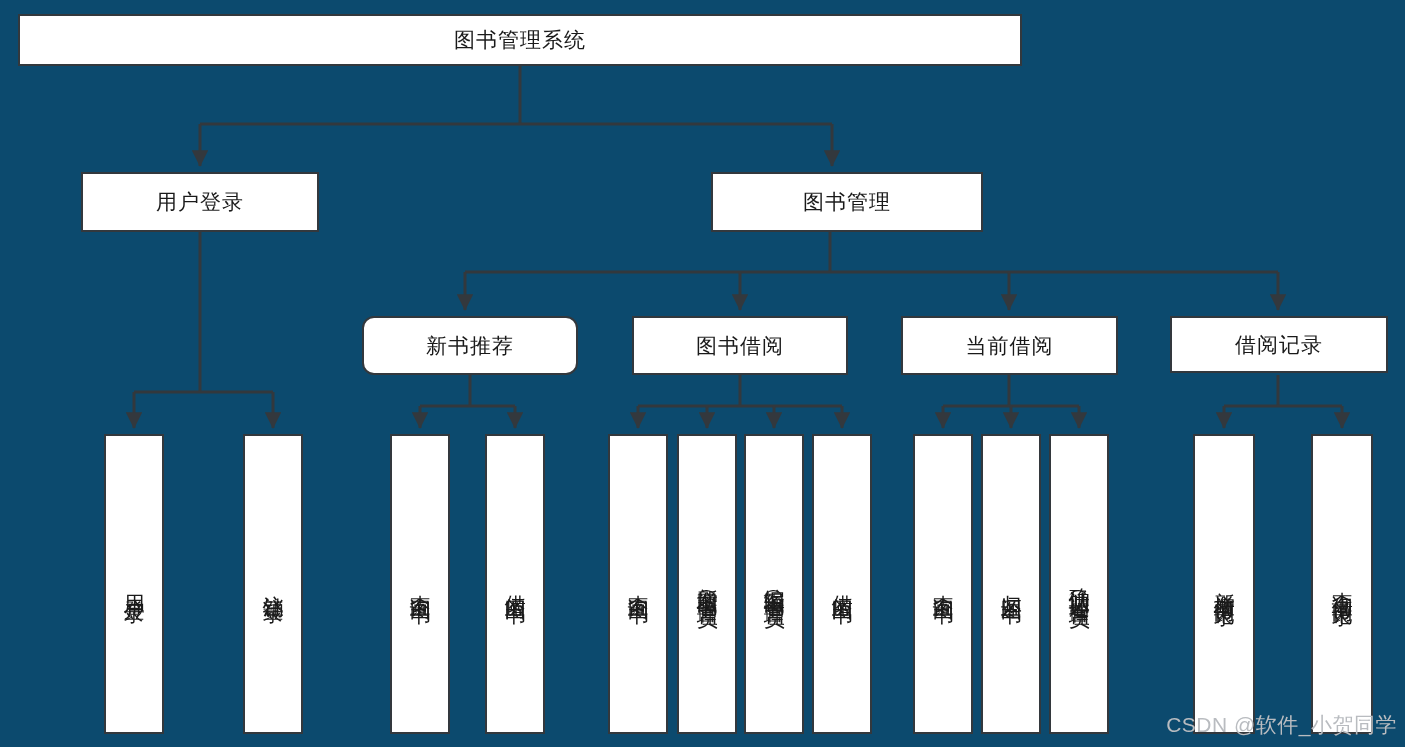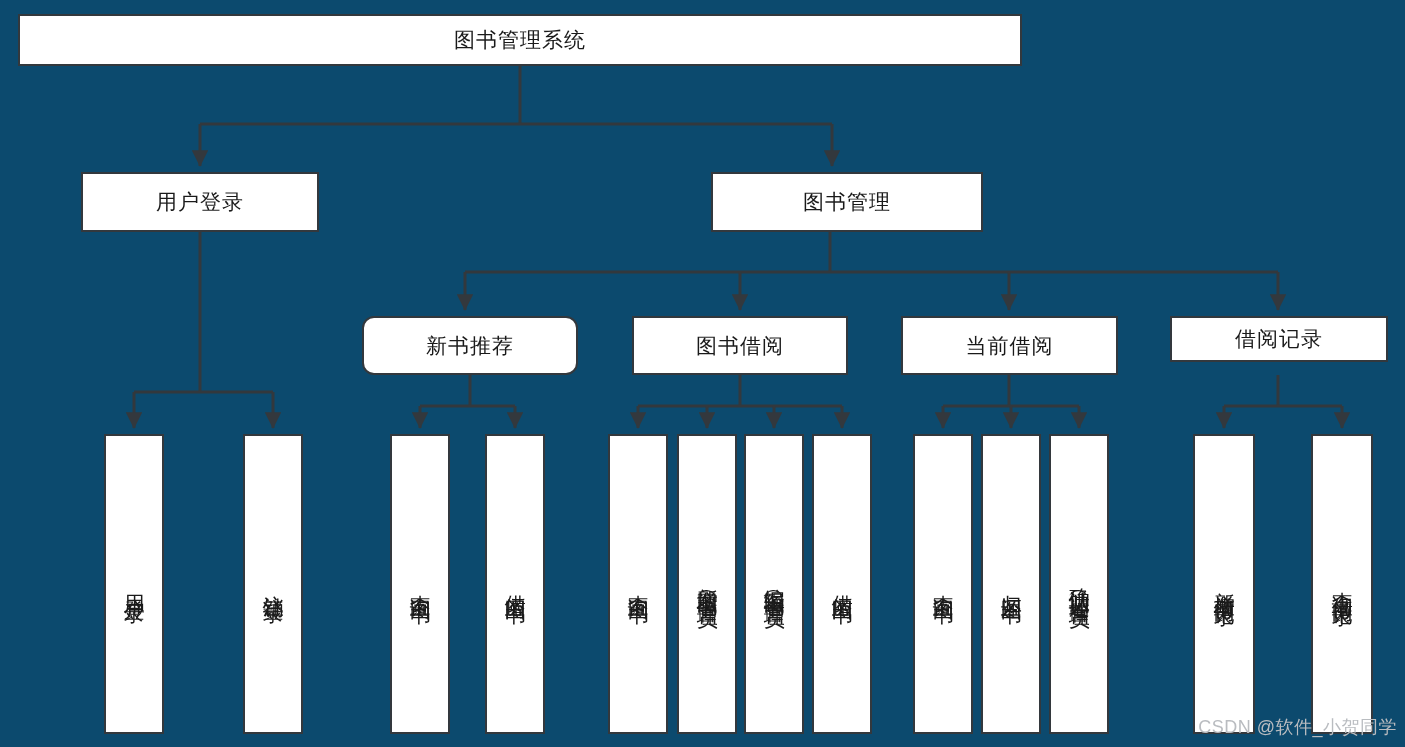--- a/index.html
+++ b/index.html
@@ -53,21 +53,21 @@
   .node.vert .vlabel {
     writing-mode: vertical-rl;
     text-orientation: upright;
     display: block;
     white-space: normal;
   }
   #watermark {
     position: absolute;
     right: 8px;
     bottom: 8px;
-    font-size: 18px;
+    font-size: 21px;
     color: #b9bcc0;
     letter-spacing: 0.5px;
     white-space: nowrap;
     font-family: "Liberation Sans", "DejaVu Sans", sans-serif;
   }
 </style>
 </head>
 <body>
 
 <div id="canvas" style="background: #0c4a6e;">
@@ -140,21 +140,21 @@
 
   <div class="node horiz" id="n-l3-0" style="left: 362px; top: 316px; width: 216px; height: 59px; border-color: rgb(51, 56, 61); background: rgb(255, 255, 255); color: rgb(26, 26, 26); border-radius: 12px;">
     <span>新书推荐</span>
   </div>
   <div class="node horiz" id="n-l3-2" style="left: 901px; top: 316px; width: 217px; height: 59px; border-color: rgb(51, 56, 61); background: rgb(255, 255, 255); color: rgb(26, 26, 26);">
     <span>当前借阅</span>
   </div>
   <div class="node horiz" id="n-l3-1" style="left: 632px; top: 316px; width: 216px; height: 59px; border-color: rgb(51, 56, 61); background: rgb(255, 255, 255); color: rgb(26, 26, 26);">
     <span>图书借阅</span>
   </div>
-  <div class="node horiz" id="n-l3-3" style="left: 1170px; top: 316px; width: 218px; height: 46px; border-color: rgb(51, 56, 61); background: rgb(255, 255, 255); color: rgb(26, 26, 26);">
+  <div class="node horiz" id="n-l3-3" style="left: 1170px; top: 316px; width: 218px; height: 57px; border-color: rgb(51, 56, 61); background: rgb(255, 255, 255); color: rgb(26, 26, 26);">
     <span>借阅记录</span>
   </div>
 
   <div class="node vert" id="n-lf-0" style="left: 104px; top: 434px; width: 60px; height: 300px; border-color: rgb(51, 56, 61); background: rgb(255, 255, 255); color: rgb(26, 26, 26);">
     <span class="vlabel">用户登录</span>
   </div>
   <div class="node vert" id="n-lf-1" style="left: 243px; top: 434px; width: 60px; height: 300px; border-color: rgb(51, 56, 61); background: rgb(255, 255, 255); color: rgb(26, 26, 26);">
     <span class="vlabel">注销登录</span>
   </div>
   <div class="node vert" id="n-lf-2" style="left: 390px; top: 434px; width: 60px; height: 300px; border-color: rgb(51, 56, 61); background: rgb(255, 255, 255); color: rgb(26, 26, 26);">

